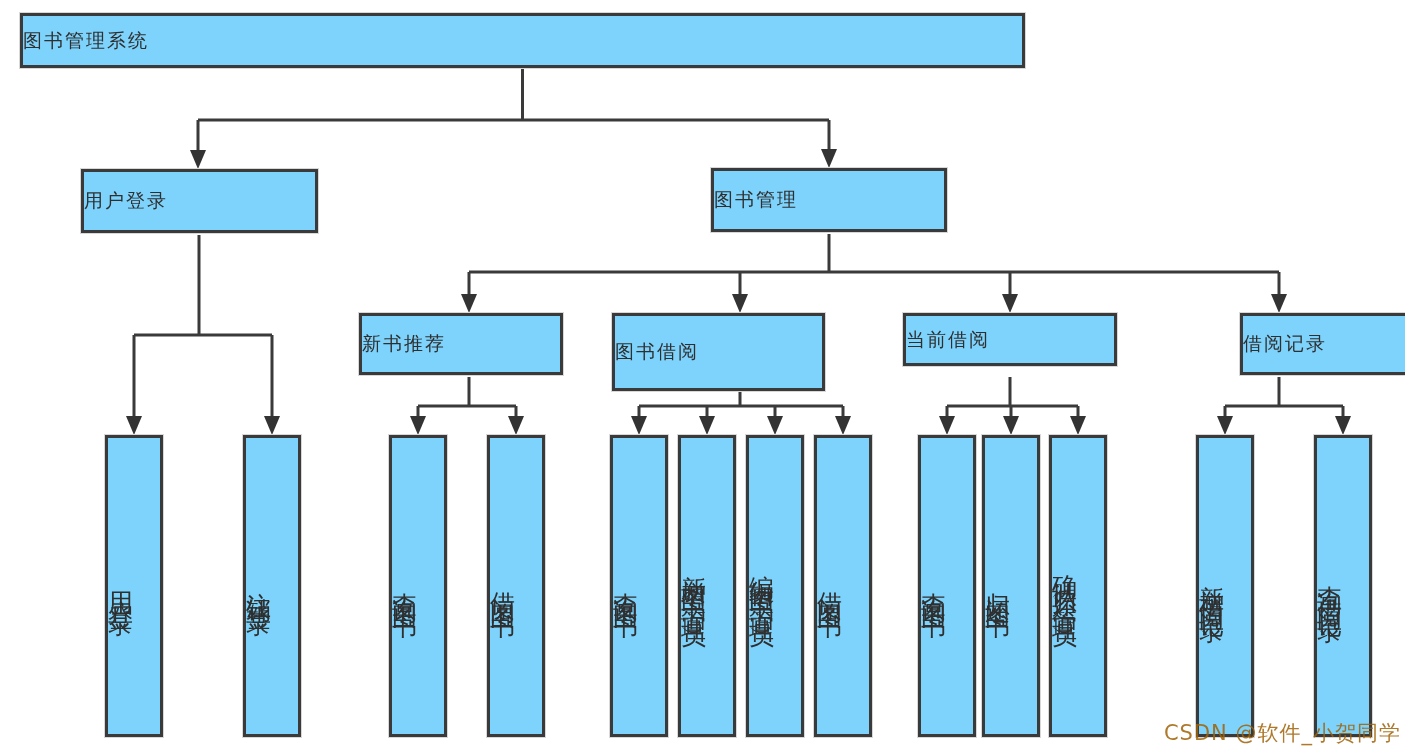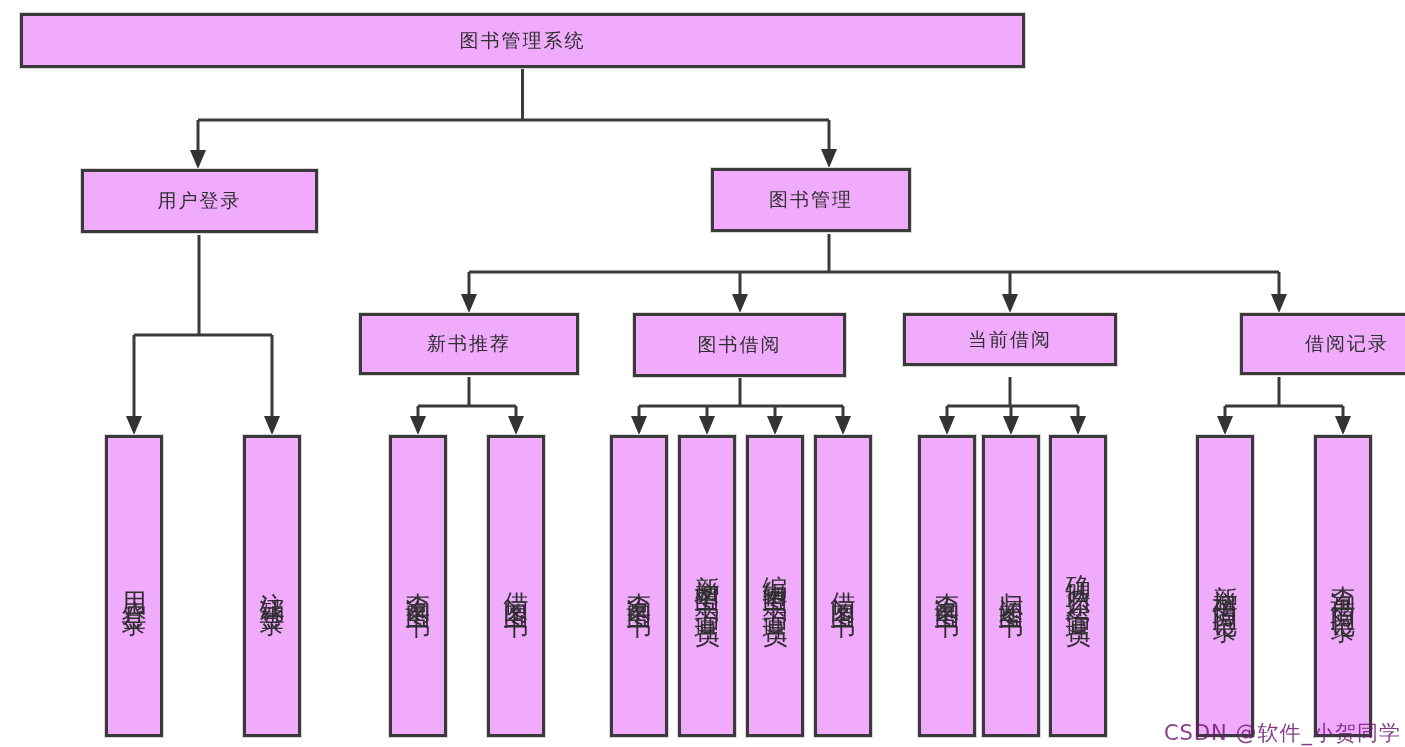--- a/index.html
+++ b/index.html
@@ -8,26 +8,26 @@
     position: relative;
     width: 1405px;
     height: 747px;
     background: #ffffff;
     overflow: hidden;
   }
   svg.wires { position: absolute; left: 0; top: 0; }
   .node {
     position: absolute;
     box-sizing: border-box;
-    background: #f0abfc;
+    background: #7dd3fc;
     border: 3px solid #3a3a3a;
     box-shadow: 0 0 0 1px #d8d8d8;
     display: flex;
     align-items: center;
-    justify-content: center;
+    justify-content: flex-start;
     color: #2f2f2f;
   }
   .htext {
     font-size: 19px;
     letter-spacing: 2px;
     white-space: nowrap;
   }
   .vtext {
     writing-mode: vertical-rl;
     text-orientation: mixed;
@@ -35,21 +35,21 @@
     letter-spacing: 7px;
     line-height: 1;
     white-space: nowrap;
   }
   .watermark {
     position: absolute;
     right: 4px;
     top: 719px;
     font-size: 21px;
     letter-spacing: 1px;
-    color: #701a75;
+    color: #a16207;
     opacity: 0.85;
     white-space: nowrap;
     text-align: center;
   }
 </style>
 </head>
 <body>
 
 <div class="stage">
 
@@ -86,28 +86,28 @@
     </g>
   </svg>
 
   <div class="node" style="left:20px;top:13px;width:1005px;height:55px">
     <span class="htext">图书管理系统</span>
   </div>
 
   <div class="node" style="left:81px;top:169px;width:237px;height:64px">
     <span class="htext">用户登录</span>
   </div>
-  <div class="node" style="left:711px;top:168px;width:200px;height:64px">
+  <div class="node" style="left:711px;top:168px;width:236px;height:64px">
     <span class="htext">图书管理</span>
   </div>
 
-  <div class="node" style="left:359px;top:313px;width:220px;height:62px">
+  <div class="node" style="left:359px;top:313px;width:204px;height:62px">
     <span class="htext">新书推荐</span>
   </div>
-  <div class="node" style="left:633px;top:313px;width:213px;height:64px">
+  <div class="node" style="left:612px;top:313px;width:213px;height:78px">
     <span class="htext">图书借阅</span>
   </div>
   <div class="node" style="left:903px;top:313px;width:214px;height:53px">
     <span class="htext">当前借阅</span>
   </div>
   <div class="node" style="left:1240px;top:313px;width:214px;height:62px">
     <span class="htext">借阅记录</span>
   </div>
 
   <div class="node" style="left:105px;top:435px;width:58px;height:302px">

